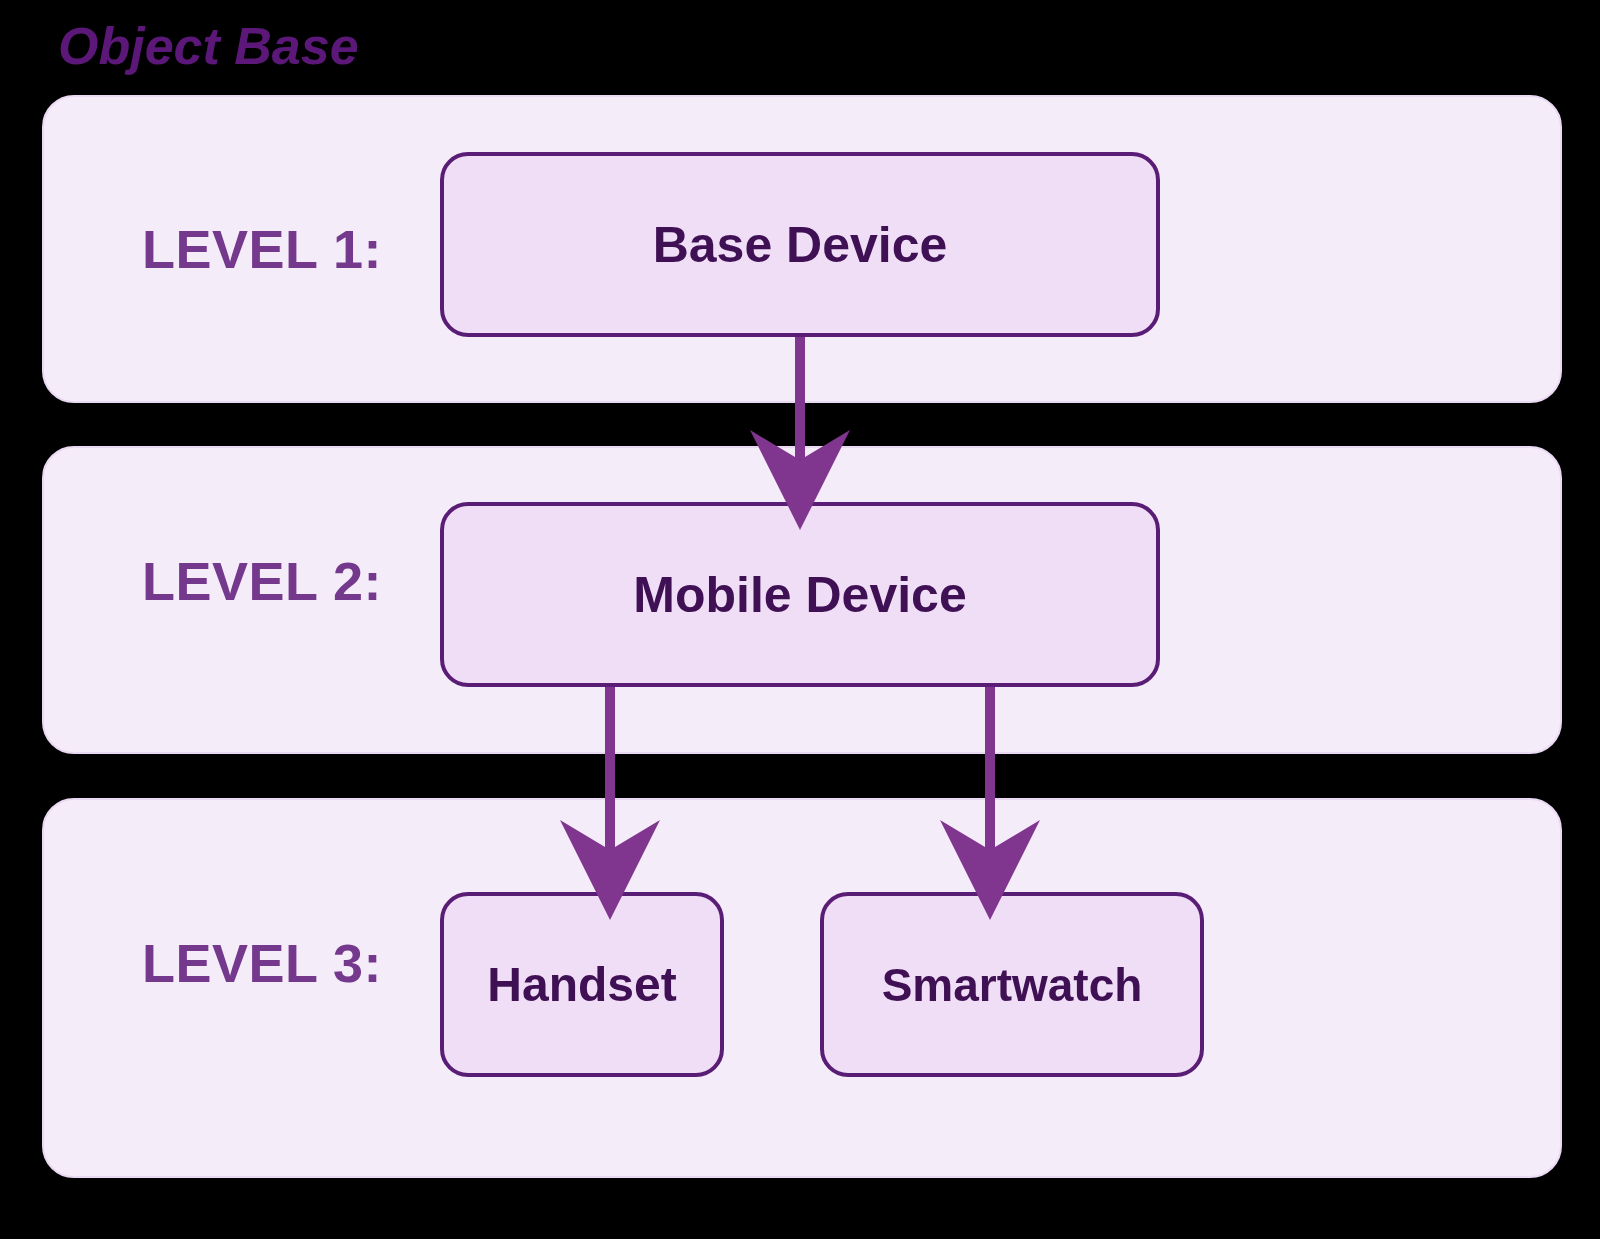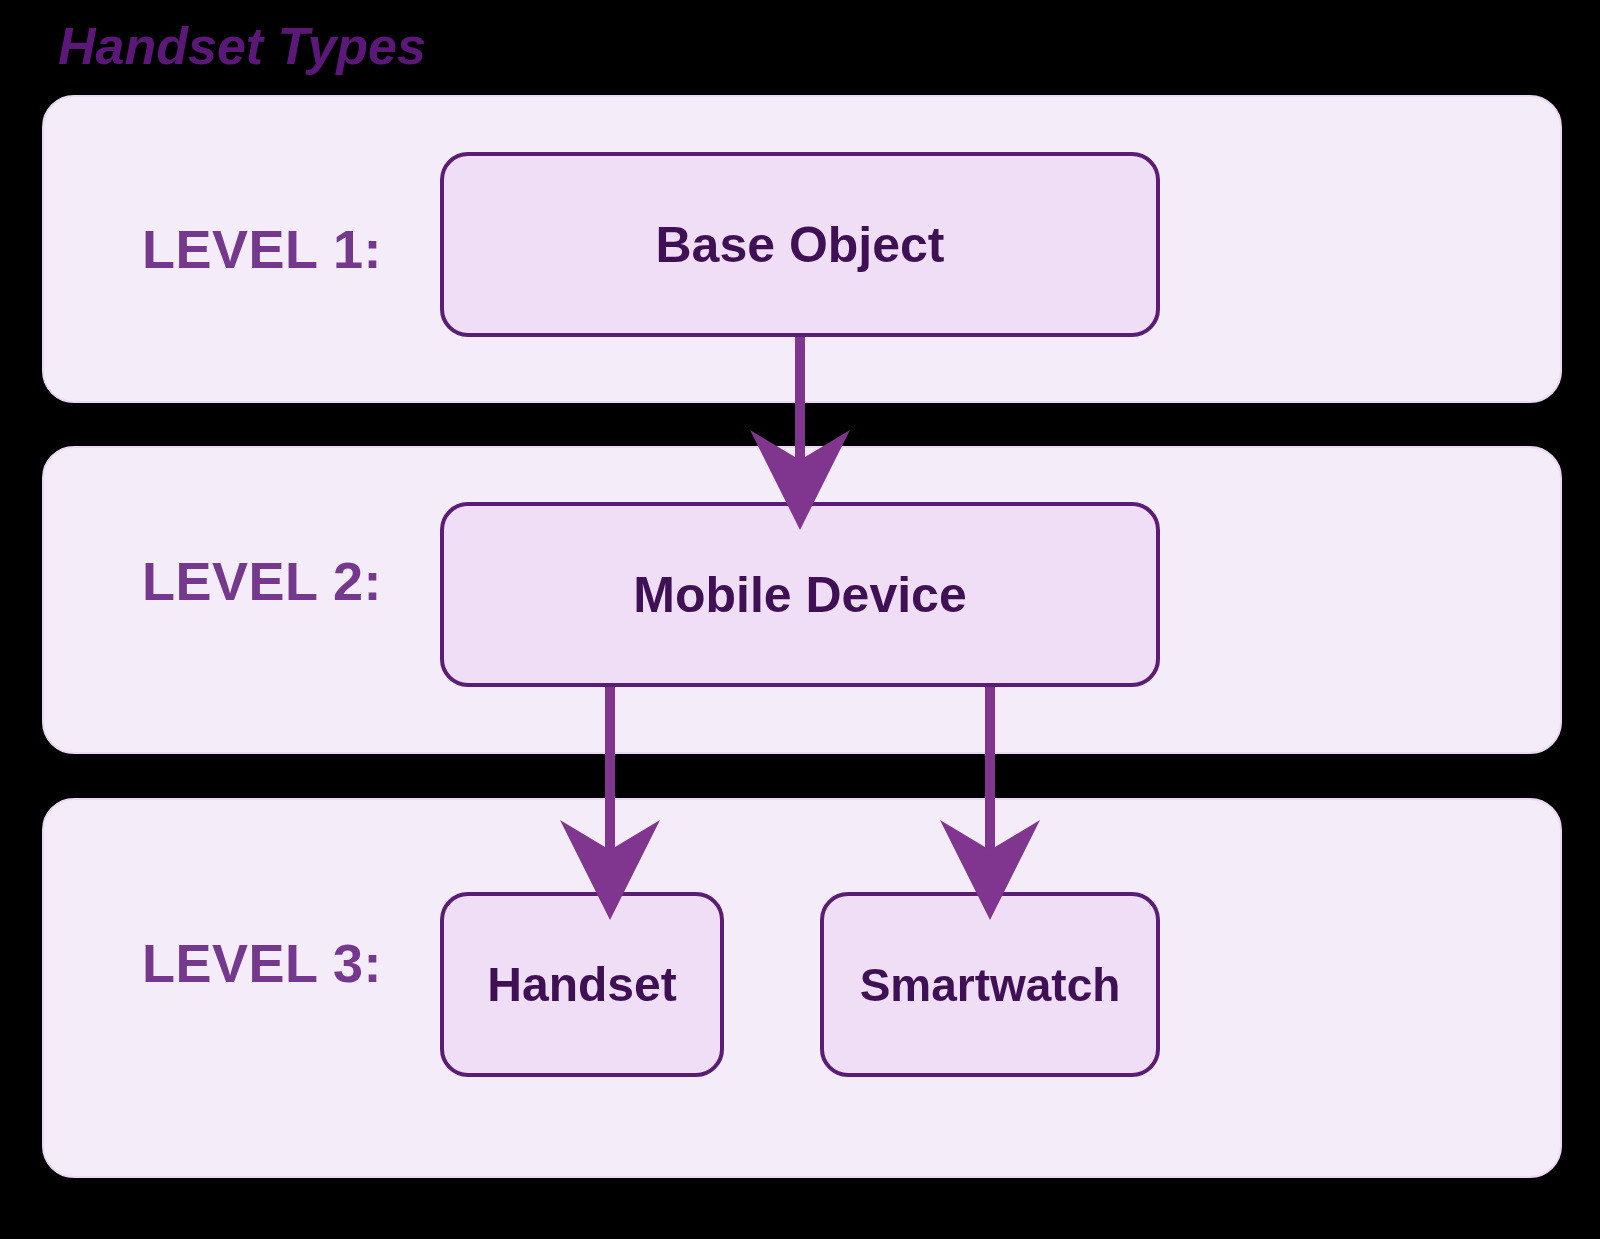--- a/index.html
+++ b/index.html
@@ -48,42 +48,42 @@
     display: flex;
     align-items: center;
     justify-content: center;
     font-size: 50px;
     font-weight: 700;
     color: #3f1154;
   }
   .node1 { left: 440px; top: 152px; width: 720px; height: 185px; }
   .node2 { left: 440px; top: 502px; width: 720px; height: 185px; }
   .node3 { left: 440px; top: 892px; width: 284px; height: 185px; font-size: 48px; }
-  .node4 { left: 820px; top: 892px; width: 340px; height: 185px; font-size: 46px; }
+  .node4 { left: 820px; top: 892px; width: 384px; height: 185px; font-size: 46px; }
   .arrows {
     position: absolute;
     left: 0; top: 0;
     width: 1600px; height: 1239px;
     pointer-events: none;
   }
 </style>
 </head>
 <body>
 
-<div class="title">Handset Types</div>
+<div class="title">Object Base</div>
 
 <div class="level-panel panel1"></div>
 <div class="level-panel panel2"></div>
 <div class="level-panel panel3"></div>
 
 <div class="level-label lbl1">LEVEL 1:</div>
 <div class="level-label lbl2">LEVEL 2:</div>
 <div class="level-label lbl3">LEVEL 3:</div>
 
-<div class="node node1">Base Object</div>
+<div class="node node1">Base Device</div>
 <div class="node node2">Mobile Device</div>
 <div class="node node3">Handset</div>
 <div class="node node4">Smartwatch</div>
 
 <svg class="arrows" viewBox="0 0 1600 1239">
   <defs>
     <marker id="ah" markerWidth="10" markerHeight="10" refX="6" refY="5" orient="auto" markerUnits="strokeWidth">
       <path d="M0,0 L10,5 L0,10 L3,5 Z" fill="#80358f"></path>
     </marker>
   </defs>

